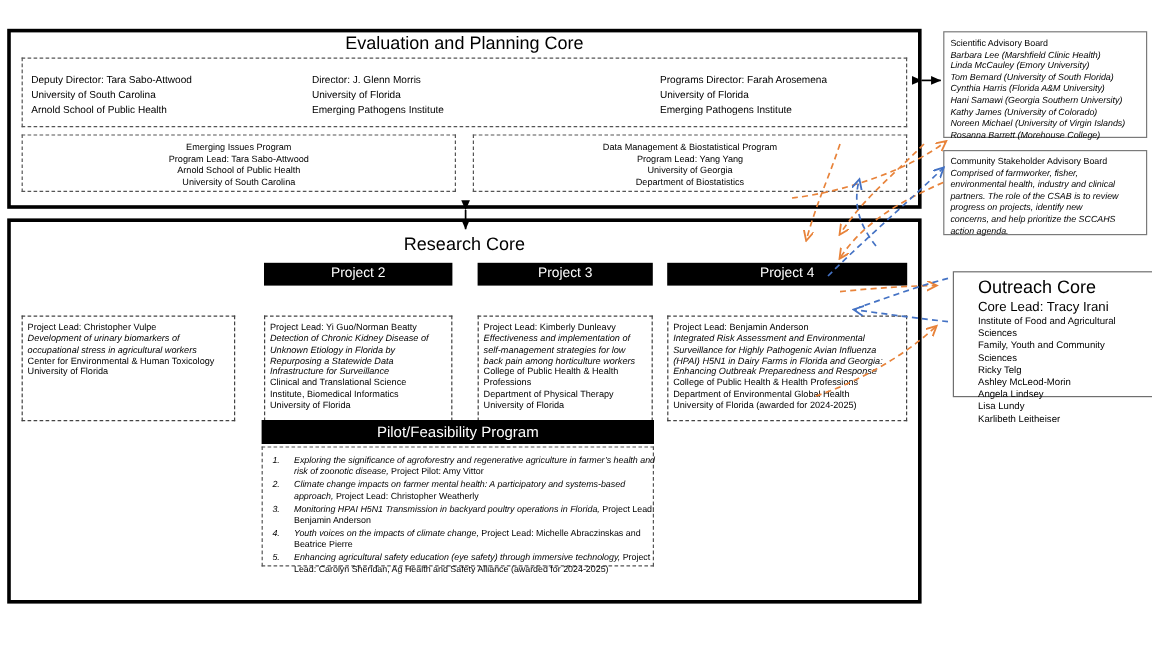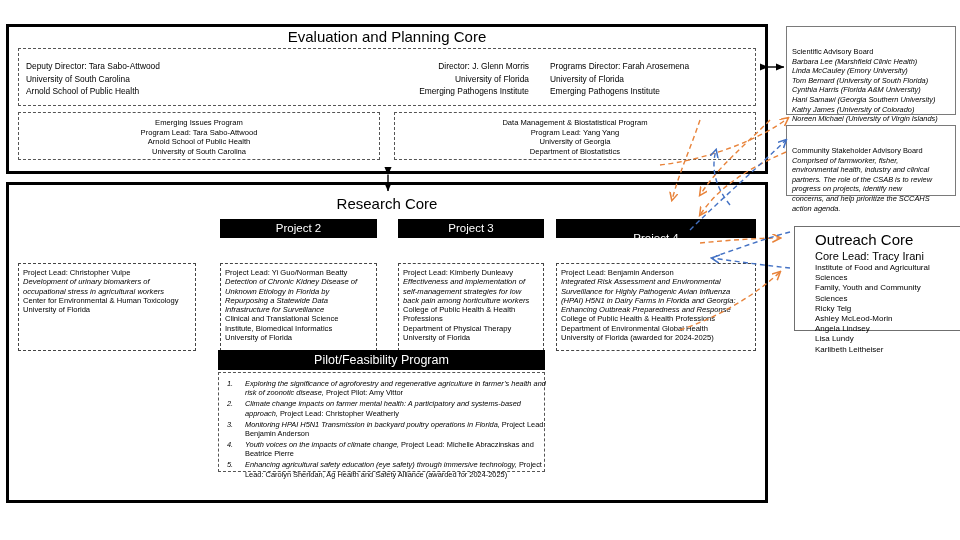--- a/index.html
+++ b/index.html
@@ -78,21 +78,21 @@
     font-size: 8.4px;
     line-height: 12.6px;
   }
 
   
   .side-panel {
     position: absolute;
     border: 1px solid #7a7a7a;
     background: #fff;
     box-sizing: border-box;
-    padding: 20px 5px;
+    padding: 4px 5px;
     font-size: 7.4px;
     line-height: 9.6px;
   }
   .side-panel .hdr { font-style: normal; }
   .side-panel .ital { font-style: italic; }
 
   
   #outreach-core {
     position: absolute;
     border: 1px solid #6f6f6f;
@@ -155,21 +155,21 @@
 
   <div class="dash-box" style="left:18px; top:48px; width:738px; height:58px;">
   </div>
 
   <div class="tri-col" style="left:26px; top:60px; width:250px; text-align:left;">
     <div>Deputy Director: Tara Sabo-Attwood</div>
     <div>University of South Carolina</div>
     <div>Arnold School of Public Health</div>
   </div>
 
-  <div class="tri-col" style="left:284px; top:60px; width:245px; text-align:right;">
+  <div class="tri-col" style="left:260px; top:60px; width:245px; text-align:left;">
     <div>Director: J. Glenn Morris</div>
     <div>University of Florida</div>
     <div>Emerging Pathogens Institute</div>
   </div>
 
   <div class="tri-col" style="left:550px; top:60px; width:210px; text-align:left;">
     <div>Programs Director: Farah Arosemena</div>
     <div>University of Florida</div>
     <div>Emerging Pathogens Institute</div>
   </div>
@@ -218,21 +218,21 @@
     <div class="lead">Project Lead: Kimberly Dunleavy</div>
     <div class="ital">Effectiveness and implementation of</div>
     <div class="ital">self-management strategies for low</div>
     <div class="ital">back pain among horticulture workers</div>
     <div>College of Public Health &amp; Health</div>
     <div>Professions</div>
     <div>Department of Physical Therapy</div>
     <div>University of Florida</div>
   </div>
 
-  <div class="proj-header" style="left:556px; top:219px; width:200px; height:19px; padding-top:11px;">Project 4</div>
+  <div class="proj-header" style="left:556px; top:219px; width:200px; height:19px; padding-top:1px;">Project 4</div>
   <div class="proj-body" style="left:556px; top:239px; width:200px; height:88px;">
     <div class="lead">Project Lead: Benjamin Anderson</div>
     <div class="ital">Integrated Risk Assessment and Environmental</div>
     <div class="ital">Surveillance for Highly Pathogenic Avian Influenza</div>
     <div class="ital">(HPAI) H5N1 in Dairy Farms in Florida and Georgia:</div>
     <div class="ital">Enhancing Outbreak Preparedness and Response</div>
     <div>College of Public Health &amp; Health Professions</div>
     <div>Department of Environmental Global Health</div>
     <div>University of Florida (awarded for 2024-2025)</div>
   </div>

